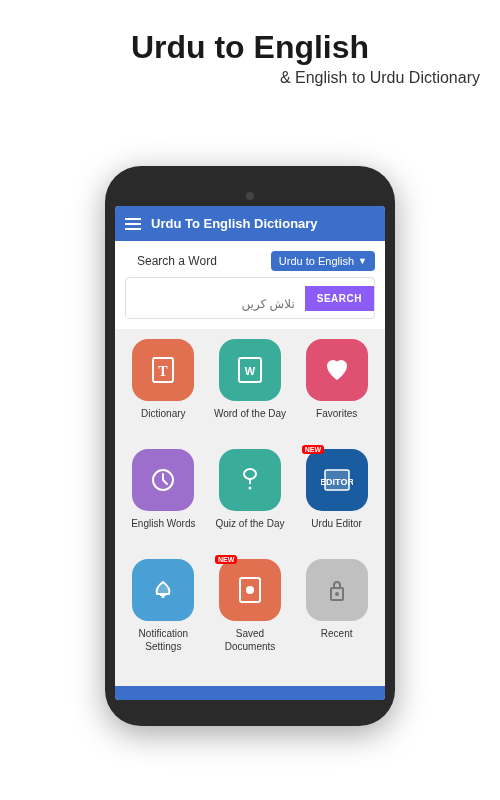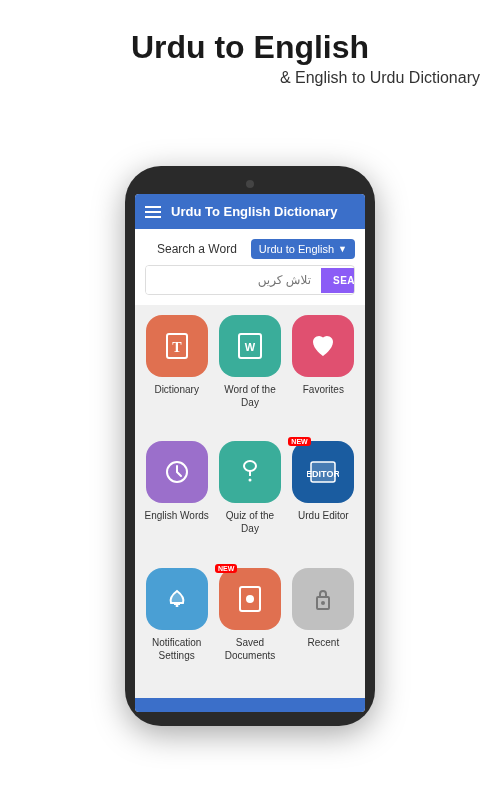--- a/index.html
+++ b/index.html
@@ -39,25 +39,25 @@
       display: flex;
       justify-content: center;
       align-items: center;
       flex: 1;
       background: white;
       width: 100%;
       padding-bottom: 10px;
     }
 
     .phone {
-      width: 250px;
+      width: 290px;
       height: 560px;
       background: #2a2a2a;
       border-radius: 36px;
-      padding: 14px 10px;
+      padding: 26px 10px;
       box-shadow: 0 8px 32px rgba(0,0,0,0.35);
       position: relative;
       display: flex;
       flex-direction: column;
     }
 
     .phone-notch-bar {
       display: flex;
       justify-content: center;
       align-items: center;
@@ -156,20 +156,21 @@
     .search-input {
       flex: 1;
       border: none;
       outline: none;
       padding: 7px 10px;
       font-size: 12px;
       color: #3b82f6;
       text-align: right;
       font-family: Arial;
       background: white;
+      margin-top: 12px;
     }
 
     .search-button {
       background: #8b5cf6;
       color: white;
       border: none;
       padding: 7px 12px;
       font-size: 10px;
       font-weight: bold;
       cursor: pointer;

